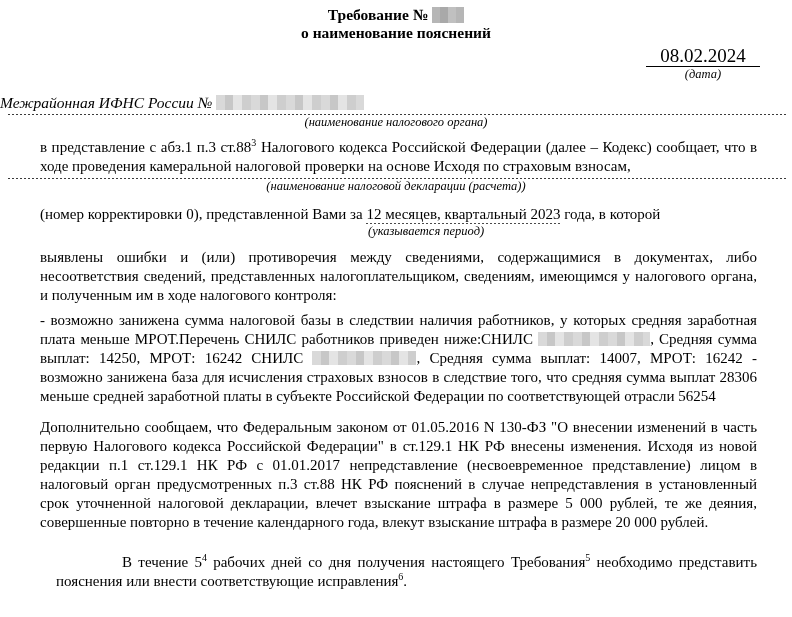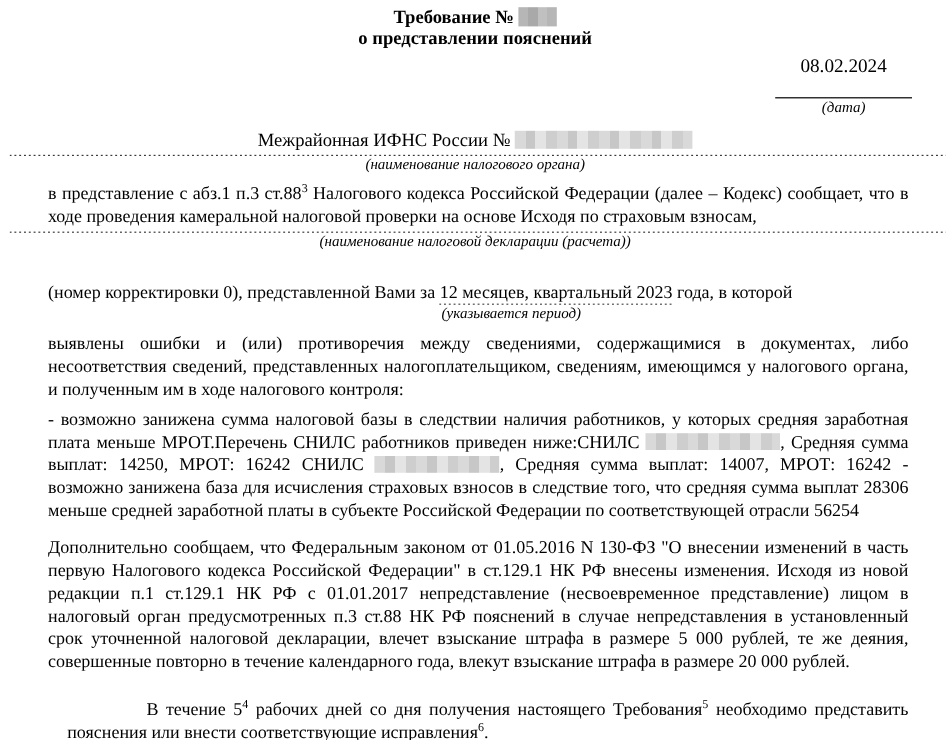--- a/index.html
+++ b/index.html
@@ -15,38 +15,38 @@
     width: 792px; height: 617px;
     background: #ffffff;
     padding-top: 6px;
     position: relative;
   }
   
   .title-block { text-align: center; font-weight: bold; font-size: 15.5px; line-height: 18px; }
   
   .date-row { display: flex; justify-content: flex-end; margin-top: 4px; padding-right: 32px; }
   .date-box { width: 114px; text-align: center; }
-  .date-value { font-size: 16px; line-height: 19px; border-bottom: 1.5px solid #000; padding-bottom: 16px; }
+  .date-value { font-size: 19px; line-height: 19px; border-bottom: 1.5px solid #000; padding-bottom: 1px; }
   .caption { font-style: italic; font-size: 12.5px; line-height: 15px; text-align: center; }
   
   .authority-block { margin-top: 11px; }
-  .authority-line { text-align: center; font-size: 15.5px; line-height: 19px; }
+  .authority-line { font-size: 15.5px; line-height: 19px; font-style: italic; }
   .dotted-rule {
     height: 2px; margin: 1px 4px 0 8px;
     background: repeating-linear-gradient(90deg, #3a3a3a 0 2px, transparent 2px 4px);
     background-size: 4px 1.5px; background-repeat: repeat-x; background-position: bottom;
   }
   
   .para {
     font-size: 15px; line-height: 19px;
     margin-left: 40px; margin-right: 35px;
     text-align: justify; text-align-last: left;
   }
   .intro-block { margin-top: 8px; }
-  .period-block { margin-top: 26px; }
+  .period-block { margin-top: 11px; }
   .period-caption { text-align: left; padding-left: 368px; }
   .dotted-underline {
     background: repeating-linear-gradient(90deg, #4a4a4a 0 2px, transparent 2px 4px);
     background-size: 4px 1.3px; background-repeat: repeat-x; background-position: left bottom;
     padding-bottom: 2px;
   }
   .errors-para { margin-top: 9px; }
   .findings-para { margin-top: 6px; }
   .additional-para { margin-top: 12px; }
   .deadline-para { margin-top: 21px; margin-left: 56px; text-indent: 66px; }
@@ -62,21 +62,21 @@
   .redact--snils1 { width: 112px; }
   .redact--snils2 { width: 104px; }
 </style>
 </head>
 <body>
 
 <div class="page">
 
   <div class="title-block">
     <div><span>Требование №</span> <span class="redact redact--title"></span></div>
-    <div>о представлении пояснений</div>
+    <div>о наименование пояснений</div>
   </div>
 
   <div class="date-row">
     <div class="date-box">
       <div class="date-value">08.02.2024</div>
       <div class="caption">(дата)</div>
     </div>
   </div>
 
   <div class="authority-block">

